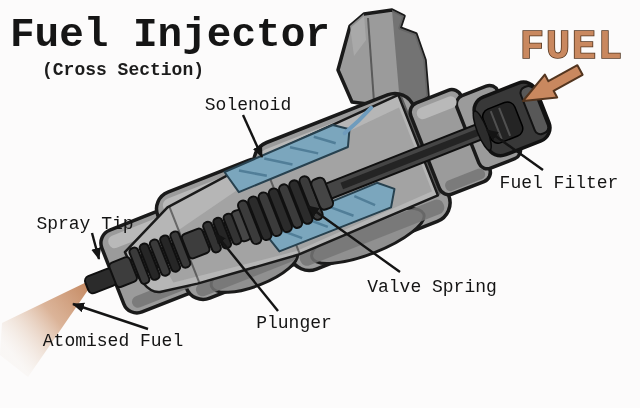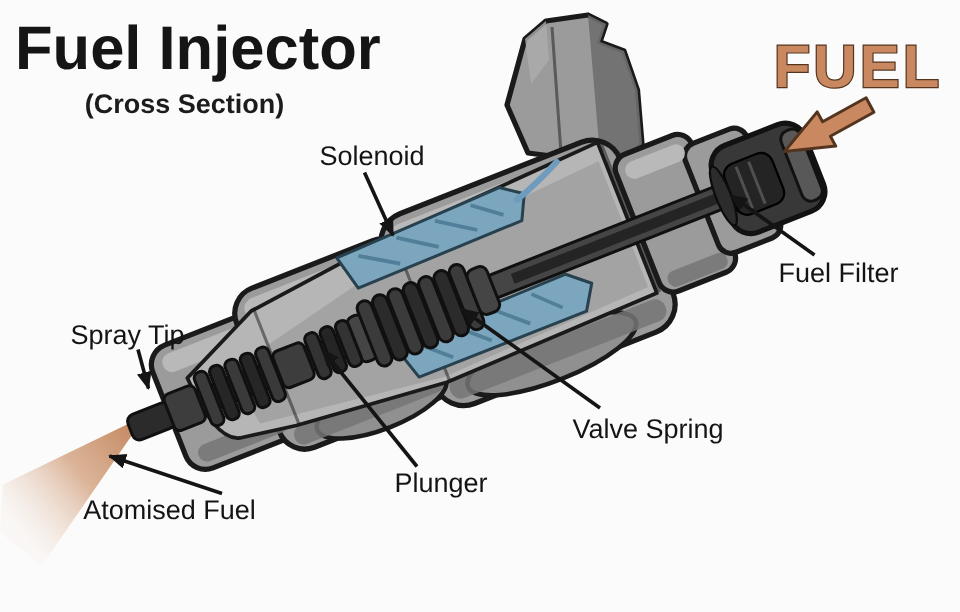--- a/index.html
+++ b/index.html
@@ -1,19 +1,19 @@
 <!DOCTYPE html>
 <html style="--background: #fcfbfb; --body-gray: #9b9b9b; --body-light: #b9b9b9; --body-dark: #757575; --outline: #1a1a1a; --metal-dark: #333333; --solenoid-blue: #7ba6bd; --fuel-accent: #c9885f; --label-text: #141414;"><head>
 <meta charset="utf-8">
 <style>
   html,body{margin:0;padding:0;background:#ffffff;}
   .stage{
     position:relative;width:640px;height:408px;overflow:hidden;
     background:var(--background,#fcfbfb);
-    font-family:Liberation Sans, sans-serif;
+    font-family:Liberation Mono, monospace;
   }
   svg{display:block;}
   .title{font-size:41px;font-weight:bold;fill:#151515;}
   .subtitle{font-size:18px;font-weight:bold;fill:#1c1c1c;}
   .lbl{font-size:18px;fill:var(--label-text,#141414);}
   .fuel-text{font-size:40px;font-weight:bold;letter-spacing:2px;
     stroke:#53351f;stroke-width:1.6;paint-order:stroke;}
   .body-fill{fill:var(--body-gray,#9b9b9b);stroke:var(--outline,#1a1a1a);stroke-width:3.5;stroke-linejoin:round;}
   .lobe{fill:#909090;stroke:var(--outline,#1a1a1a);stroke-width:3;stroke-linejoin:round;}
   .hl{fill:var(--body-light,#b9b9b9);}

